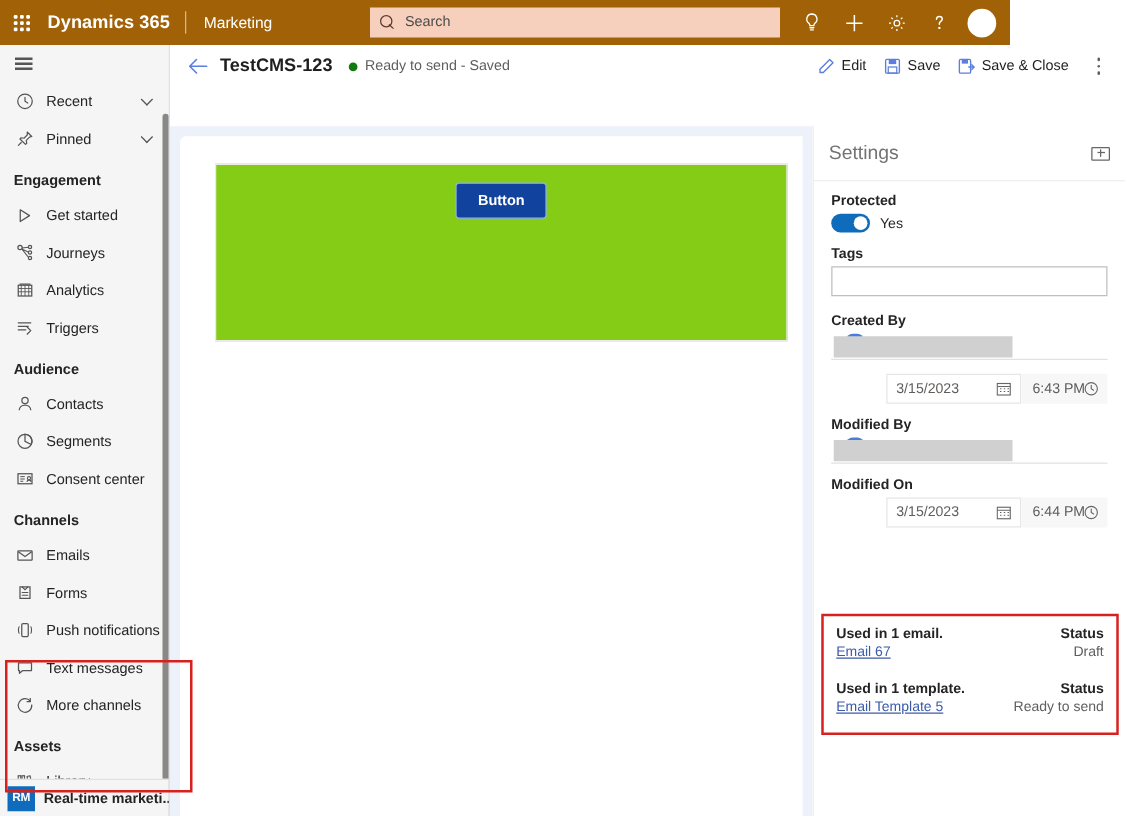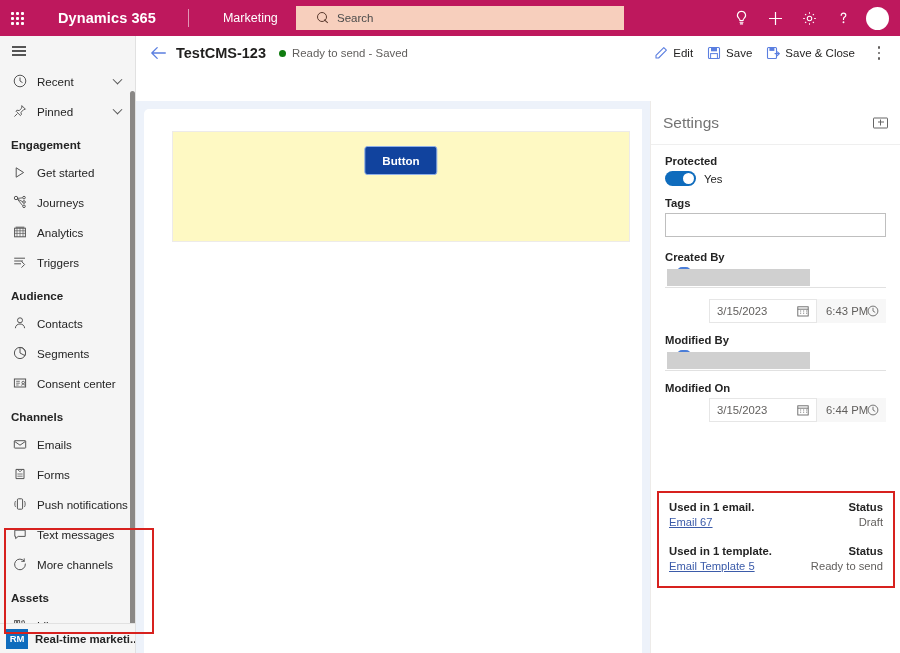--- a/index.html
+++ b/index.html
@@ -6,25 +6,24 @@
   html, body {
     width: 900px; height: 653px;
     font-family: "Liberation Sans", sans-serif;
     background: #ffffff;
     overflow: hidden;
   }
   .app { position: relative; width: 900px; height: 653px; }
 
   
   .topbar {
-    position: absolute; left: 0; top: 0; width: 900px; height: 36px;
-    background: #be185d;
+    position: absolute; left: 0; top: 0; width: 808px; height: 36px;
+    background: #a16207;
     display: flex; align-items: center;
     color: #ffffff;
-    gap: 20px;
   }
   .waffle {
     width: 34px; height: 36px; display: flex; align-items: center; justify-content: center;
     cursor: pointer;
   }
   .waffle-grid {
     display: grid; grid-template-columns: repeat(3, 3px); grid-template-rows: repeat(3, 3px);
     gap: 2px;
   }
   .waffle-grid i { display: block; width: 3px; height: 3px; background: #ffffff; border-radius: 1px; }
@@ -33,21 +32,21 @@
     padding: 0 10px 0 4px; white-space: nowrap;
   }
   .brand-div {
     width: 1px; height: 18px; background: rgba(255,255,255,.55); margin: 0 2px;
   }
   .appname { font-size: 12.5px; padding-left: 12px; white-space: nowrap; font-weight: normal; }
 
   .search {
     position: absolute; left: 296px; top: 6px; width: 328px; height: 24px;
     background: #F7CFBD; border: none; display: flex; align-items: center;
-    padding-left: 21px; cursor: text;
+    padding-left: 8px; cursor: text;
   }
   .search .mag { width: 13px; height: 13px; position: relative; flex: none; }
   .search .mag::before {
     content: ""; position: absolute; left: 0; top: 0; width: 8px; height: 8px;
     border: 1.3px solid #5a3a2e; border-radius: 50%;
   }
   .search .mag::after {
     content: ""; position: absolute; left: 7px; top: 7.5px; width: 5px; height: 1.3px;
     background: #5a3a2e; transform: rotate(42deg); transform-origin: left center;
   }
@@ -178,22 +177,22 @@
   
   .canvas-area {
     position: absolute; left: 0; top: 65px; width: 514px; height: 552px;
     background: #EDF2FA; padding: 8px 8px 0 8px;
   }
   .canvas-sheet {
     position: relative; width: 498px; height: 544px; background: #ffffff;
     border-top-left-radius: 5px;
   }
   .email-body {
-    position: absolute; left: 28px; top: 22px; width: 458px; height: 111px;
-    border: 1px solid #EDEBE9; background: #fef9c3;
+    position: absolute; left: 28px; top: 22px; width: 458px; height: 142px;
+    border: 1px solid #EDEBE9; background: #84cc16;
   }
   .cta-button {
     position: absolute; left: 50%; top: 14px; transform: translateX(-50%);
     background: #11439E; color: #ffffff; font-size: 11.6px; font-weight: bold;
     padding: 7px 17px; border-radius: 3px; border: 1px solid #8FB0E8; cursor: pointer;
     white-space: nowrap;
   }
 
   
   .settings {

